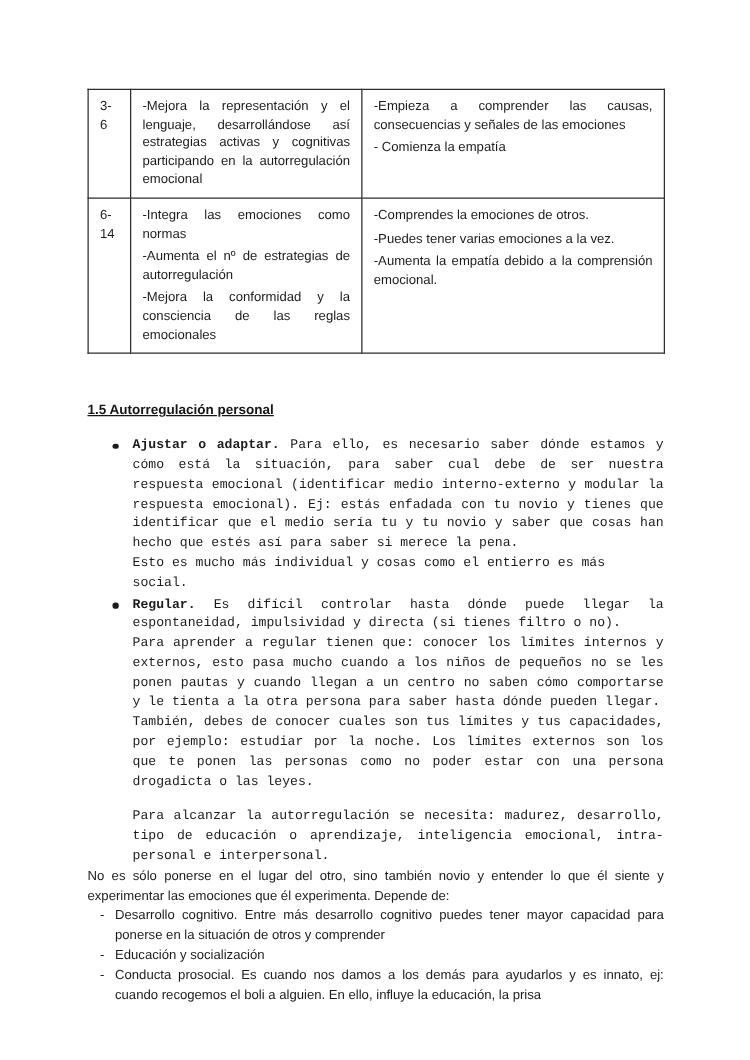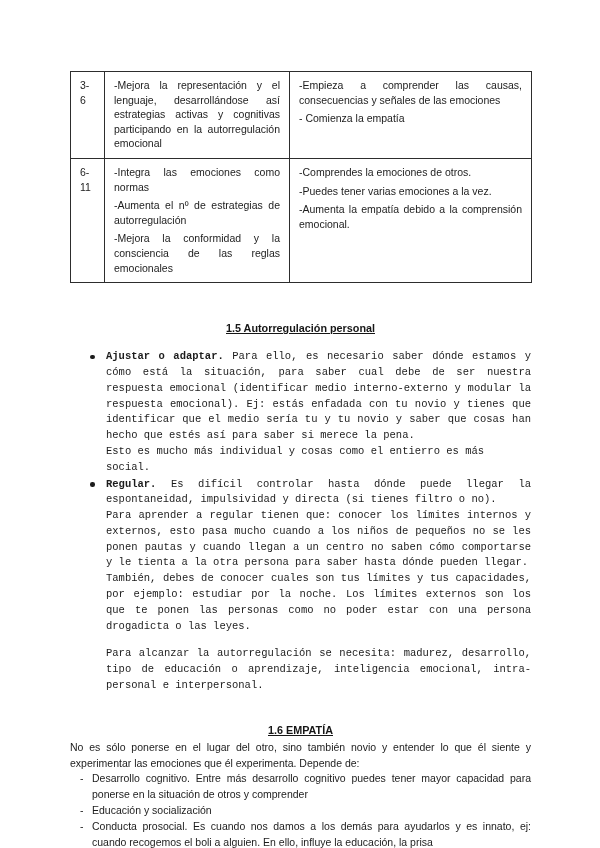--- a/index.html
+++ b/index.html
@@ -39,21 +39,20 @@
   table.dev-table td p { margin: 4px; text-align: justify; }
   table.dev-table td.age p { text-align: left; }
 
   
   h2 {
     font-size: 10.8px;
     line-height: 16px;
     font-weight: bold;
     text-decoration: underline;
     color: #161616;
-    text-align: center;
   }
   h2.h15 { margin: 37px 0 13px 0; }
   h2.h16 { margin: 28px 0 2px 0; }
 
   
   .content p.body, .content li p {
     font-size: 10.5px;
     line-height: 15.8px;
     margin: 0;
   }
@@ -108,21 +107,21 @@
           <td>
             <p>-Mejora la representación y el lenguaje, desarrollándose así estrategias activas y cognitivas participando en la autorregulación emocional</p>
           </td>
           <td>
             <p>-Empieza a comprender las causas, consecuencias y señales de las emociones</p>
             <p>- Comienza la empatía</p>
           </td>
         </tr>
         <tr>
           <td class="age">
-            <p>6-11</p>
+            <p>6-14</p>
           </td>
           <td>
             <p>-Integra las emociones como normas</p>
             <p>-Aumenta el nº de estrategias de autorregulación</p>
             <p>-Mejora la conformidad y la consciencia de las reglas emocionales</p>
           </td>
           <td>
             <p>-Comprendes la emociones de otros.</p>
             <p>-Puedes tener varias emociones a la vez.</p>
             <p>-Aumenta la empatía debido a la comprensión emocional.</p>
@@ -139,21 +138,20 @@
         <p>Esto es mucho más individual y cosas como el entierro es más social.</p>
       </li>
       <li>
         <p class="just"><b>Regular.</b> <span>Es difícil controlar hasta dónde puede llegar la espontaneidad, impulsividad y directa (si tienes filtro o no).</span></p>
         <p class="just">Para aprender a regular tienen que: conocer los límites internos y externos, esto pasa mucho cuando a los niños de pequeños no se les ponen pautas y cuando llegan a un centro no saben cómo comportarse y le tienta a la otra persona para saber hasta dónde pueden llegar.</p>
         <p class="just">También, debes de conocer cuales son tus límites y tus capacidades, por ejemplo: estudiar por la noche. Los límites externos son los que te ponen las personas como no poder estar con una persona drogadicta o las leyes.</p>
         <p class="just spaced">Para alcanzar la autorregulación se necesita: madurez, desarrollo, tipo de educación o aprendizaje, inteligencia emocional, intra-personal e interpersonal.</p>
       </li>
     </ul>
 
-    <h2 class="h16">1.6 EMPATÍA</h2>
 
     <p class="body just">No es sólo ponerse en el lugar del otro, sino también novio  y entender lo que él siente y experimentar las emociones que él experimenta. Depende de:</p>
 
     <ul class="dashes">
       <li>
         <p class="just">Desarrollo cognitivo. Entre más desarrollo cognitivo puedes tener mayor capacidad para ponerse en la situación de otros y comprender</p>
       </li>
       <li>
         <p>Educación y socialización</p>
       </li>

